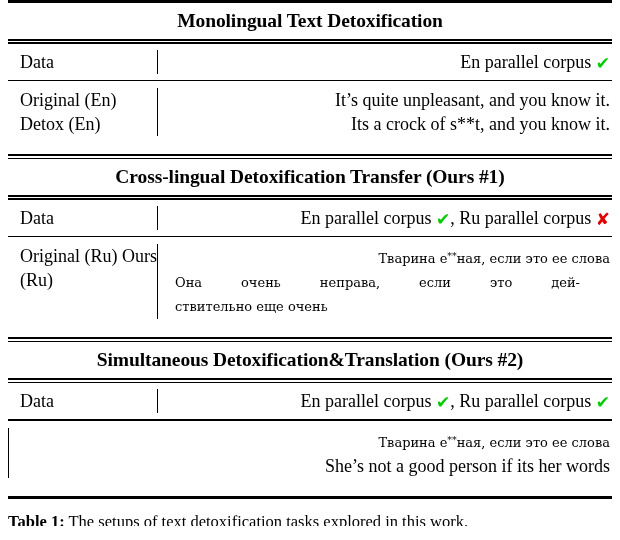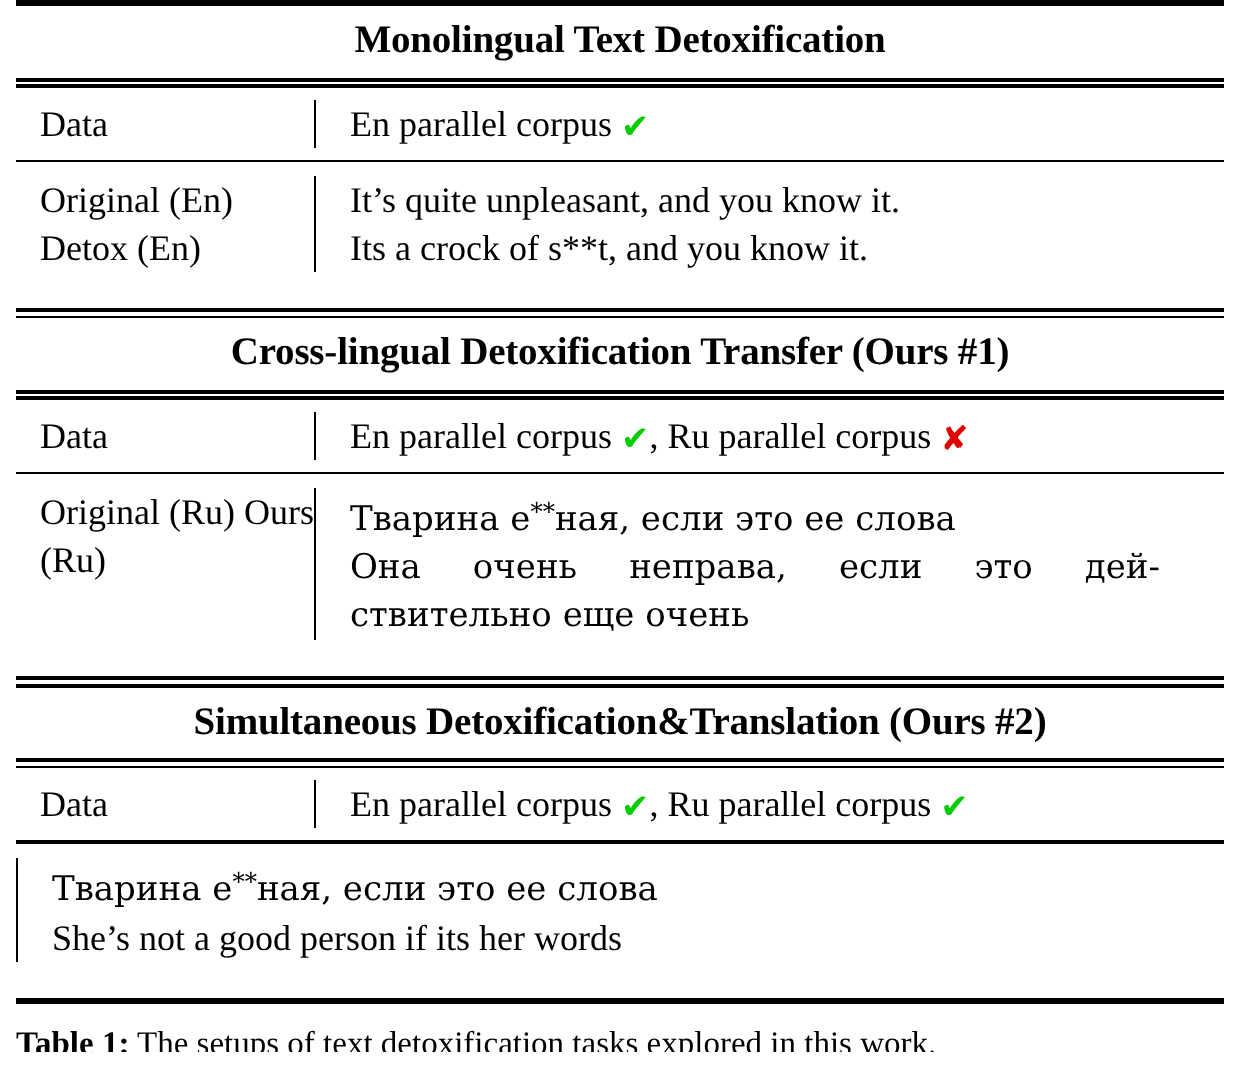--- a/index.html
+++ b/index.html
@@ -93,36 +93,37 @@
     flex: 1 1 auto;
     padding-left: 17px;
     padding-right: 2px;
     box-sizing: border-box;
     font-size: 18px;
     line-height: 24px;
   }
   .cell-value .line {
     display: block;
     white-space: nowrap;
+    text-align: right;
   }
   .cell-value .line.justified {
     white-space: normal;
     text-align: justify;
     text-align-last: justify;
     width: 405px;
   }
   .cell-value .line.justified-last {
     white-space: normal;
     text-align: left;
     width: 405px;
   }
 
   .ru {
     font-family: "DejaVu Serif", "Liberation Serif", serif;
-    font-size: 17px;
+    font-size: 13px;
   }
 
   sup.stars {
     font-size: 0.72em;
     vertical-align: 0.42em;
     letter-spacing: 0px;
   }
 
   .mark {
     font-family: "DejaVu Sans", sans-serif;

